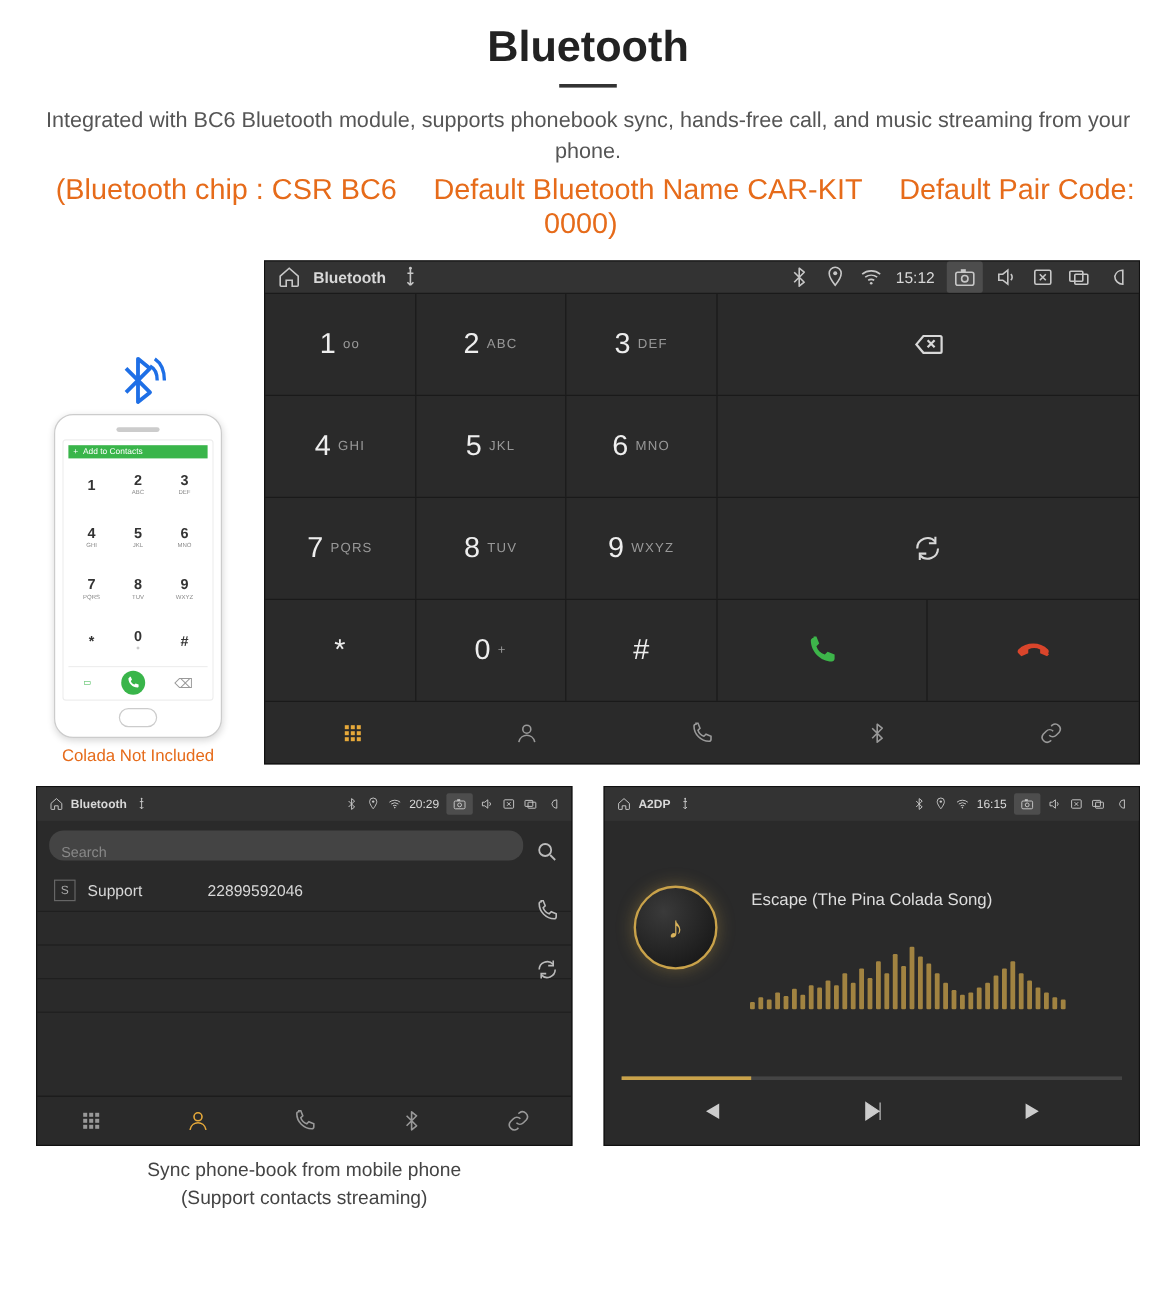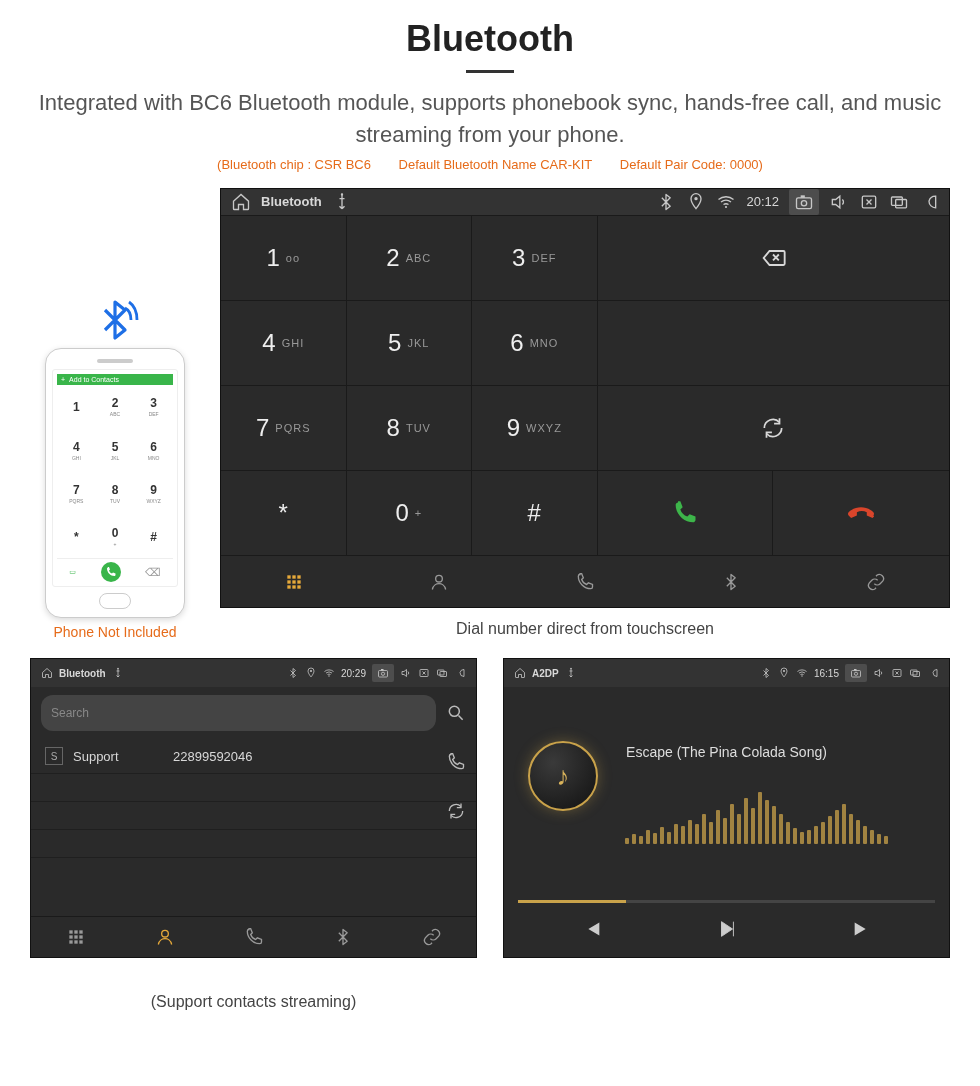--- a/index.html
+++ b/index.html
@@ -19,28 +19,28 @@
     margin-top: 18px;
   }
   .title-underline {
     width: 48px;
     height: 3px;
     background: #333;
     margin: 10px auto 14px;
   }
   .subtitle {
     text-align: center;
-    font-size: 22px;
+    font-size: 18px;
     color: #555;
     padding: 0 36px;
     line-height: 1.45;
   }
   .chip-info {
     text-align: center;
-    font-size: 13px;
+    font-size: 24px;
     color: #e66b1a;
     margin-top: 6px;
   }
   .chip-info span { margin: 0 12px; }
   .top-row {
     display: flex;
     align-items: flex-end;
     margin-top: 16px;
     padding: 0 30px;
     gap: 20px;
@@ -157,23 +157,23 @@
     padding: 18px 30px 0;
   }
   .panel { flex: 1; display: flex; flex-direction: column; }
   .hu-small { height: 300px; }
   .hu-small .hu-status { height: 28px; font-size: 10px; gap: 6px; }
   .hu-small .hu-status svg { width: 12px; height: 12px; }
   .search-bar {
     margin: 8px 40px 8px 10px;
     background: #444;
     border-radius: 12px;
-    height: 36px;
-    display: flex;
-    align-items: center;
+    height: 25px;
+    display: flex;
+    align-items: flex-end;
     padding: 0 10px;
     color: #888;
     font-size: 12px;
   }
   .contact-row {
     display: flex;
     align-items: center;
     padding: 8px 14px;
     border-bottom: 1px solid #1f1f1f;
     gap: 10px;
@@ -344,21 +344,21 @@
           <span class="phone-dial">
             <svg viewBox="0 0 24 24" width="12" height="12" style="color:#fff">
                 <use href="#i-phone"></use>
               </svg>
           </span>
           <span style="color:#999;font-size:11px">⌫</span>
         </div>
       </div>
       <div class="phone-home"></div>
     </div>
-    <div class="phone-caption">Phone Not Included</div>
+    <div class="phone-caption">Colada Not Included</div>
   </div>
 
   <div style="flex:1">
     <div class="hu hu-big">
       <div class="hu-status">
         <span class="ic">
             <svg viewBox="0 0 24 24">
               <use href="#i-home"></use>
             </svg>
           </span>
@@ -377,21 +377,21 @@
         <span class="ic">
             <svg viewBox="0 0 24 24">
               <use href="#i-pin"></use>
             </svg>
           </span>
         <span class="ic">
             <svg viewBox="0 0 24 24">
               <use href="#i-wifi"></use>
             </svg>
           </span>
-        <span>20:12</span>
+        <span>15:12</span>
         <span class="ic cam">
             <svg viewBox="0 0 24 24">
               <use href="#i-cam"></use>
             </svg>
           </span>
         <span class="ic">
             <svg viewBox="0 0 24 24">
               <use href="#i-vol"></use>
             </svg>
           </span>
@@ -509,21 +509,20 @@
               <use href="#i-bt"></use>
             </svg>
           </div>
         <div>
             <svg viewBox="0 0 24 24">
               <use href="#i-link"></use>
             </svg>
           </div>
       </div>
     </div>
-    <div class="caption">Dial number direct from touchscreen</div>
   </div>
 </div>
 
 <div class="bottom-row">
 
   <div class="panel">
     <div class="hu hu-small side-actions">
       <div class="hu-status">
         <span class="ic">
             <svg viewBox="0 0 24 24">
@@ -624,21 +623,21 @@
             </svg>
           </div>
         <div>
             <svg viewBox="0 0 24 24">
               <use href="#i-link"></use>
             </svg>
           </div>
       </div>
     </div>
     <div class="caption">
-      <br>
+      <span>Sync phone-book from mobile phone</span><br>
       <span>(Support contacts streaming)</span>
     </div>
   </div>
 
   <div class="panel">
     <div class="hu hu-small">
       <div class="hu-status">
         <span class="ic">
             <svg viewBox="0 0 24 24">
               <use href="#i-home"></use>

